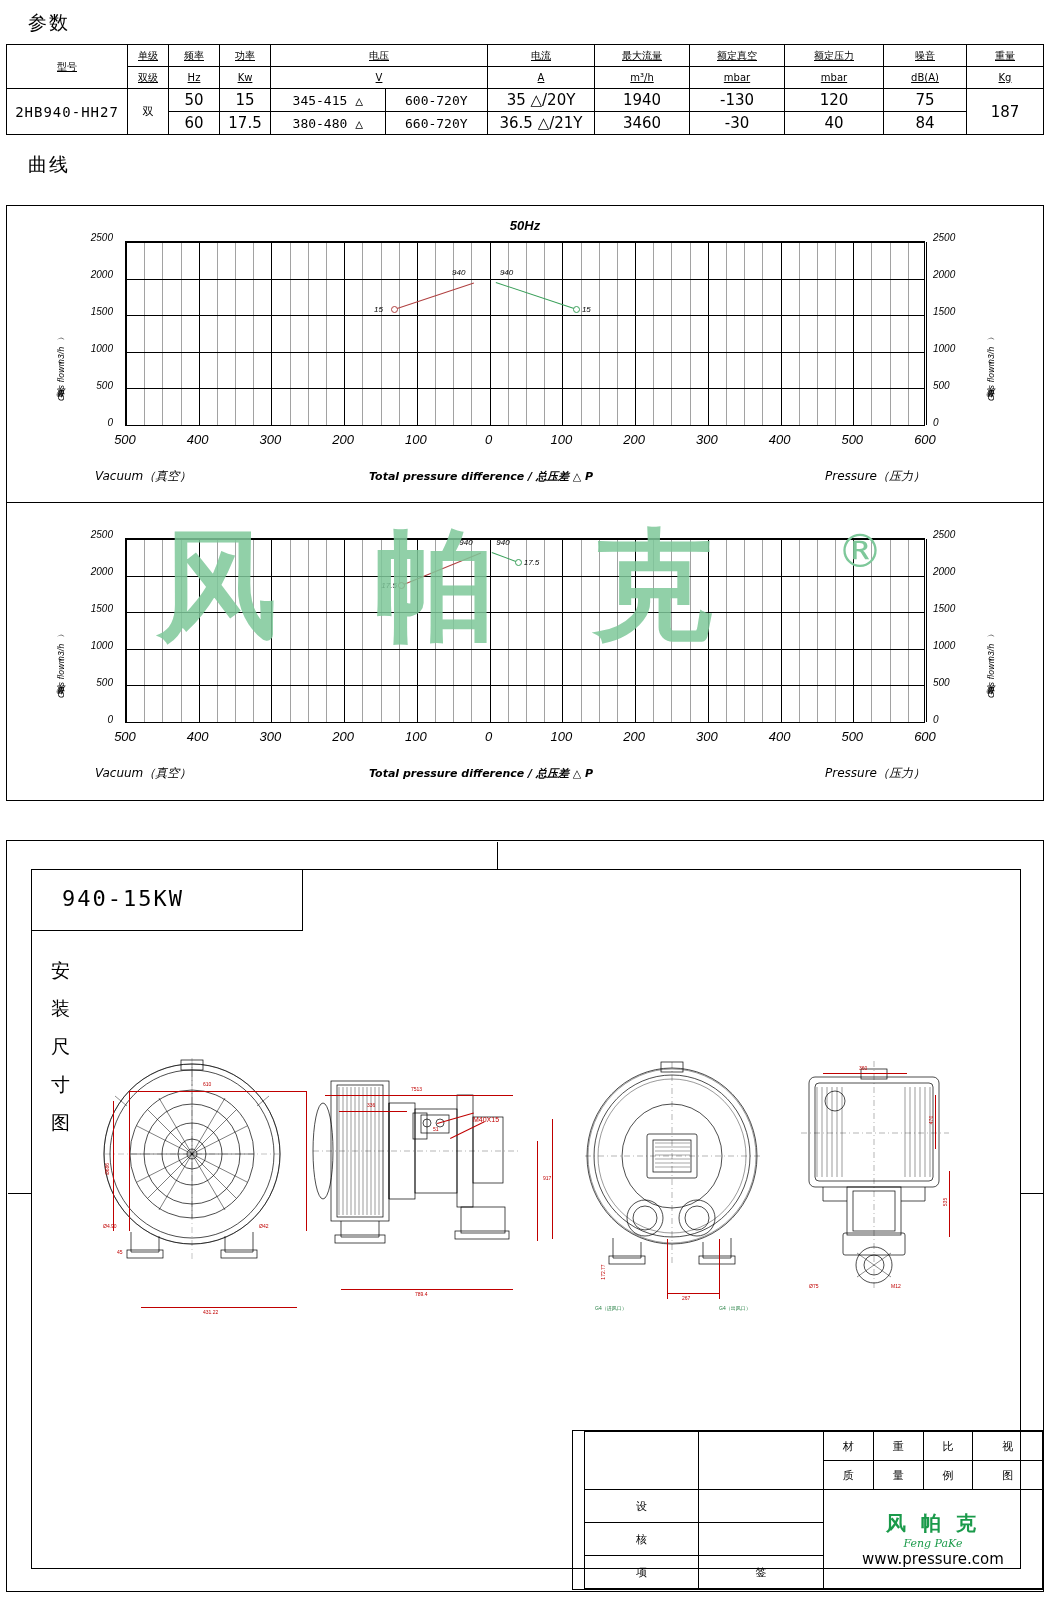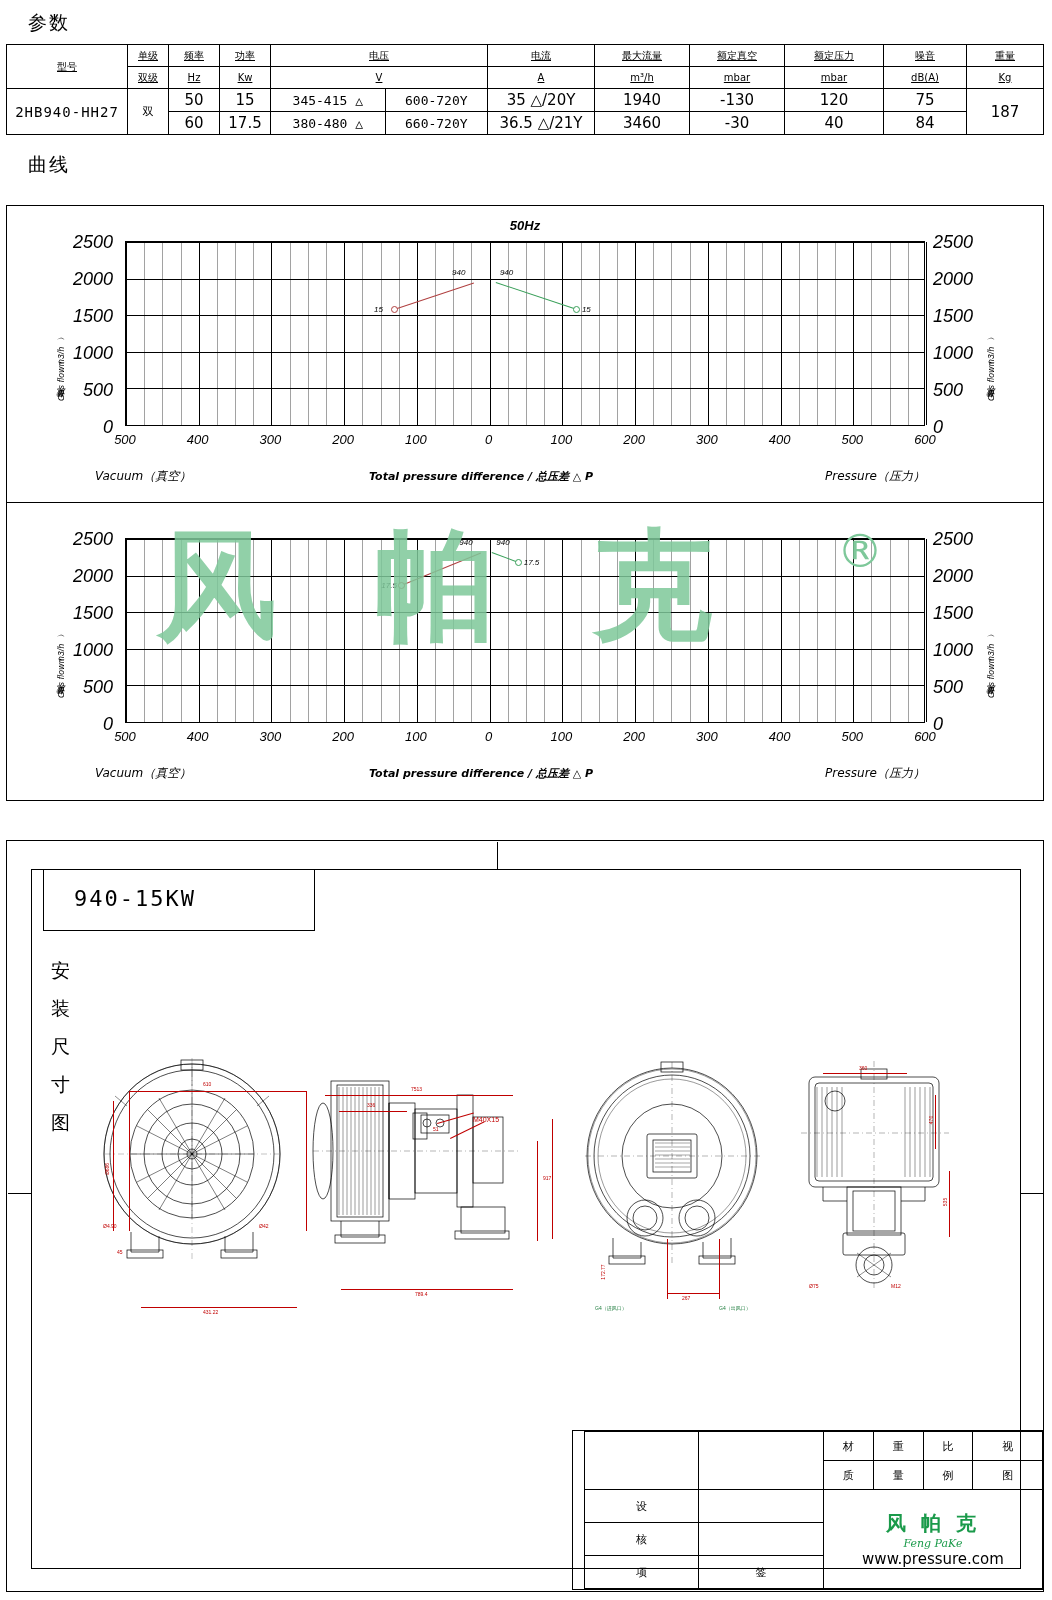--- a/index.html
+++ b/index.html
@@ -57,21 +57,21 @@
     box-sizing:border-box;
     background:
       repeating-linear-gradient(to right, #000 0 1px, transparent 1px 32px),
       repeating-linear-gradient(to bottom, #000 0 1px, transparent 1px 37px);
     background-size:100% 100%, 100% 100%;
   }
   .plot .vline, .plot .hline { position:absolute; background:#000; }
   .plot .vline { width:1px; top:0; bottom:0; }
   .plot .hline { height:1px; left:0; right:0; }
   .ylab-left, .ylab-right {
-    position:absolute; font-size:18px; font-family:"Liberation Sans", sans-serif;
+    position:absolute; font-size:10px; font-family:"Liberation Sans", sans-serif;
     text-align:right; width:46px;
   }
   .ylab-right { text-align:left; }
   .xlab {
     position:absolute; font-size:13px; text-align:center; width:46px;
     font-family:"Liberation Sans", sans-serif;
   }
   .axis-title-v {
     position:absolute; font-size:8.5px; writing-mode:vertical-rl;
     transform:rotate(180deg); font-family:"Liberation Sans", sans-serif;
@@ -108,21 +108,21 @@
   #drawing-box {
     position:absolute; left:6px; top:840px; width:1038px; height:752px;
     border:1px solid #000; box-sizing:border-box;
   }
   #drawing-inner {
     position:absolute; left:24px; top:28px; width:990px; height:700px;
     border:1px solid #000; box-sizing:border-box;
   }
   #title-cell {
     position:absolute; left:24px; top:28px; width:272px; height:62px;
-    border:1px solid #000; box-sizing:border-box;margin-left:12px;
+    border:1px solid #000; box-sizing:border-box;
   }
   #title-cell span {
     position:absolute; left:30px; top:16px; font-size:22px;
     font-family:"DejaVu Sans Mono", monospace; letter-spacing:2px;
   }
   #vert-title {
     position:absolute; left:44px; top:110px; font-size:19px;
     font-family:"DejaVu Sans", sans-serif; line-height:38px; width:24px;
   }
   .tick-mark { position:absolute; background:#000; }

